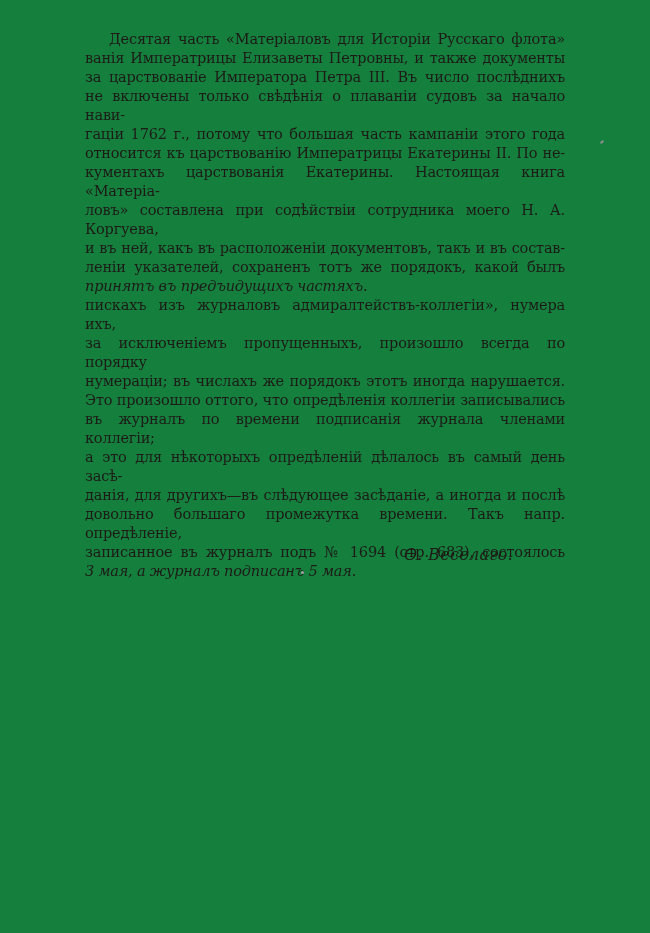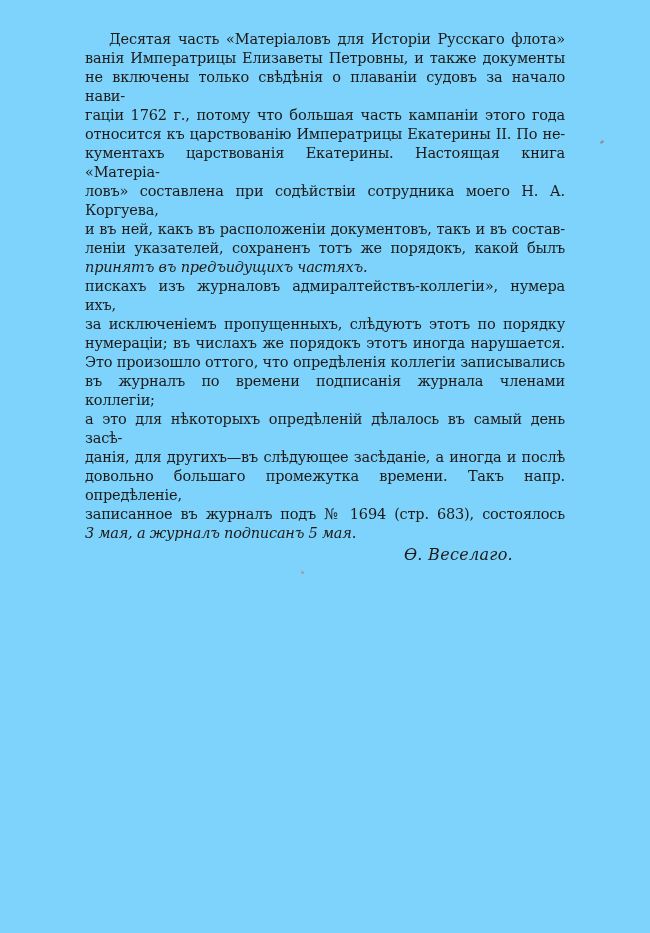--- a/index.html
+++ b/index.html
@@ -10,21 +10,21 @@
     width: 650px;
     height: 933px;
     background: #ffffff;
     position: relative;
     overflow: hidden;
     font-family: "DejaVu Serif", serif;
   }
   .page {
     position: absolute;
     inset: 0;
-    background: #7dd3fc;
+    background: #15803d;
   }
   .text-block {
     position: absolute;
     left: 85px;
     top: 30px;
     width: 480px;
     color: #1d1a17;
     font-size: 14.5px;
     line-height: 19px;
     letter-spacing: -0.2px;
@@ -79,33 +79,34 @@
 </head>
 <body>
 
 <div class="page">
 
   <div class="text-block">
 
     <div>
       <div class="ln first">Десятая часть «Матеріаловъ для Исторіи Русскаго флота»</div>
       <div class="ln">ванія Императрицы Елизаветы Петровны, и также документы</div>
+      <div class="ln">за царствованіе Императора Петра III. Въ число послѣднихъ</div>
       <div class="ln">не включены только свѣдѣнія о плаваніи судовъ за начало нави-</div>
       <div class="ln">гаціи 1762 г., потому что большая часть кампаніи этого года</div>
       <div class="ln">относится къ царствованію Императрицы Екатерины II. По не-</div>
       <div class="ln">кументахъ царствованія Екатерины. Настоящая книга «Матеріа-</div>
       <div class="ln">ловъ» составлена при содѣйствіи сотрудника моего Н. А. Коргуева,</div>
       <div class="ln">и въ ней, какъ въ расположеніи документовъ, такъ и въ состав-</div>
       <div class="ln">леніи указателей, сохраненъ тотъ же порядокъ, какой былъ</div>
       <div class="ln last">принятъ въ предъидущихъ частяхъ.</div>
     </div>
 
     <div>
       <div class="ln">пискахъ изъ журналовъ адмиралтействъ-коллегіи», нумера ихъ,</div>
-      <div class="ln">за исключеніемъ пропущенныхъ, слѣдуютъ этотъ по порядку</div>
+      <div class="ln">за исключеніемъ пропущенныхъ, произошло всегда по порядку</div>
       <div class="ln">нумераціи; въ числахъ же порядокъ этотъ иногда нарушается.</div>
       <div class="ln">Это произошло оттого, что опредѣленія коллегіи записывались</div>
       <div class="ln">въ журналъ по времени подписанія журнала членами коллегіи;</div>
       <div class="ln">а это для нѣкоторыхъ опредѣленій дѣлалось въ самый день засѣ-</div>
       <div class="ln">данія, для другихъ—въ слѣдующее засѣданіе, а иногда и послѣ</div>
       <div class="ln">довольно большаго промежутка времени. Такъ напр. опредѣленіе,</div>
       <div class="ln">записанное въ журналъ подъ № 1694 (стр. 683), состоялось</div>
       <div class="ln last">3 мая, а журналъ подписанъ 5 мая.</div>
     </div>
 

